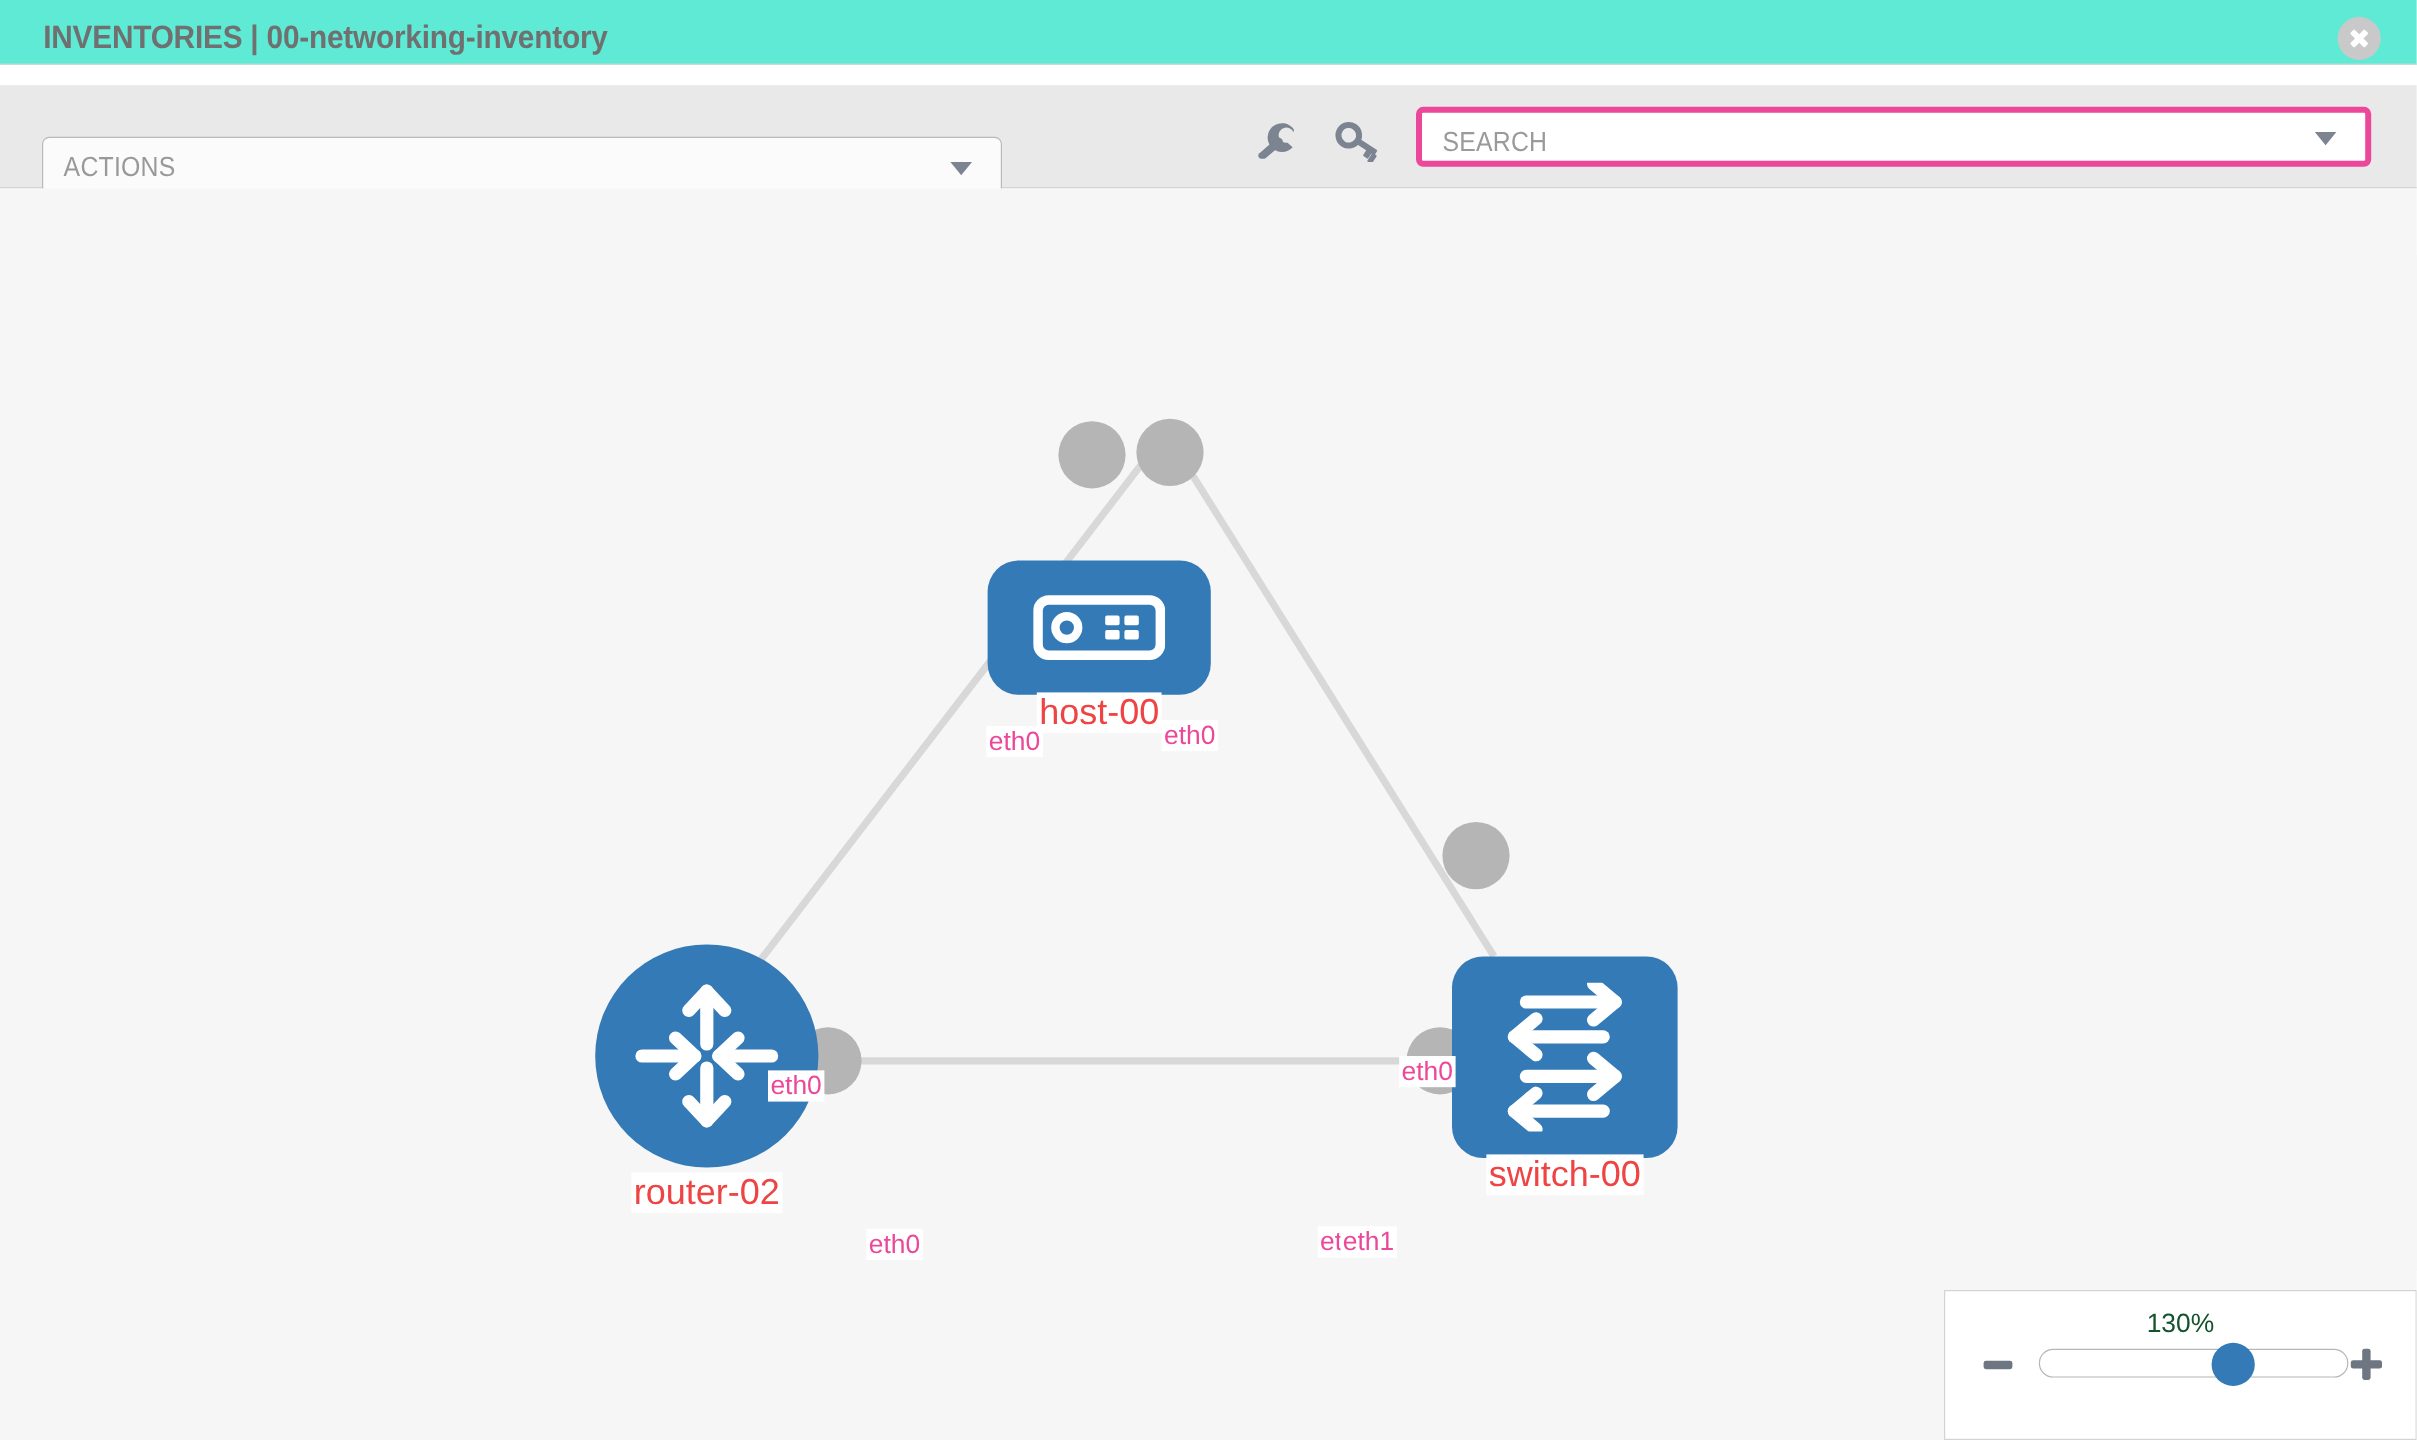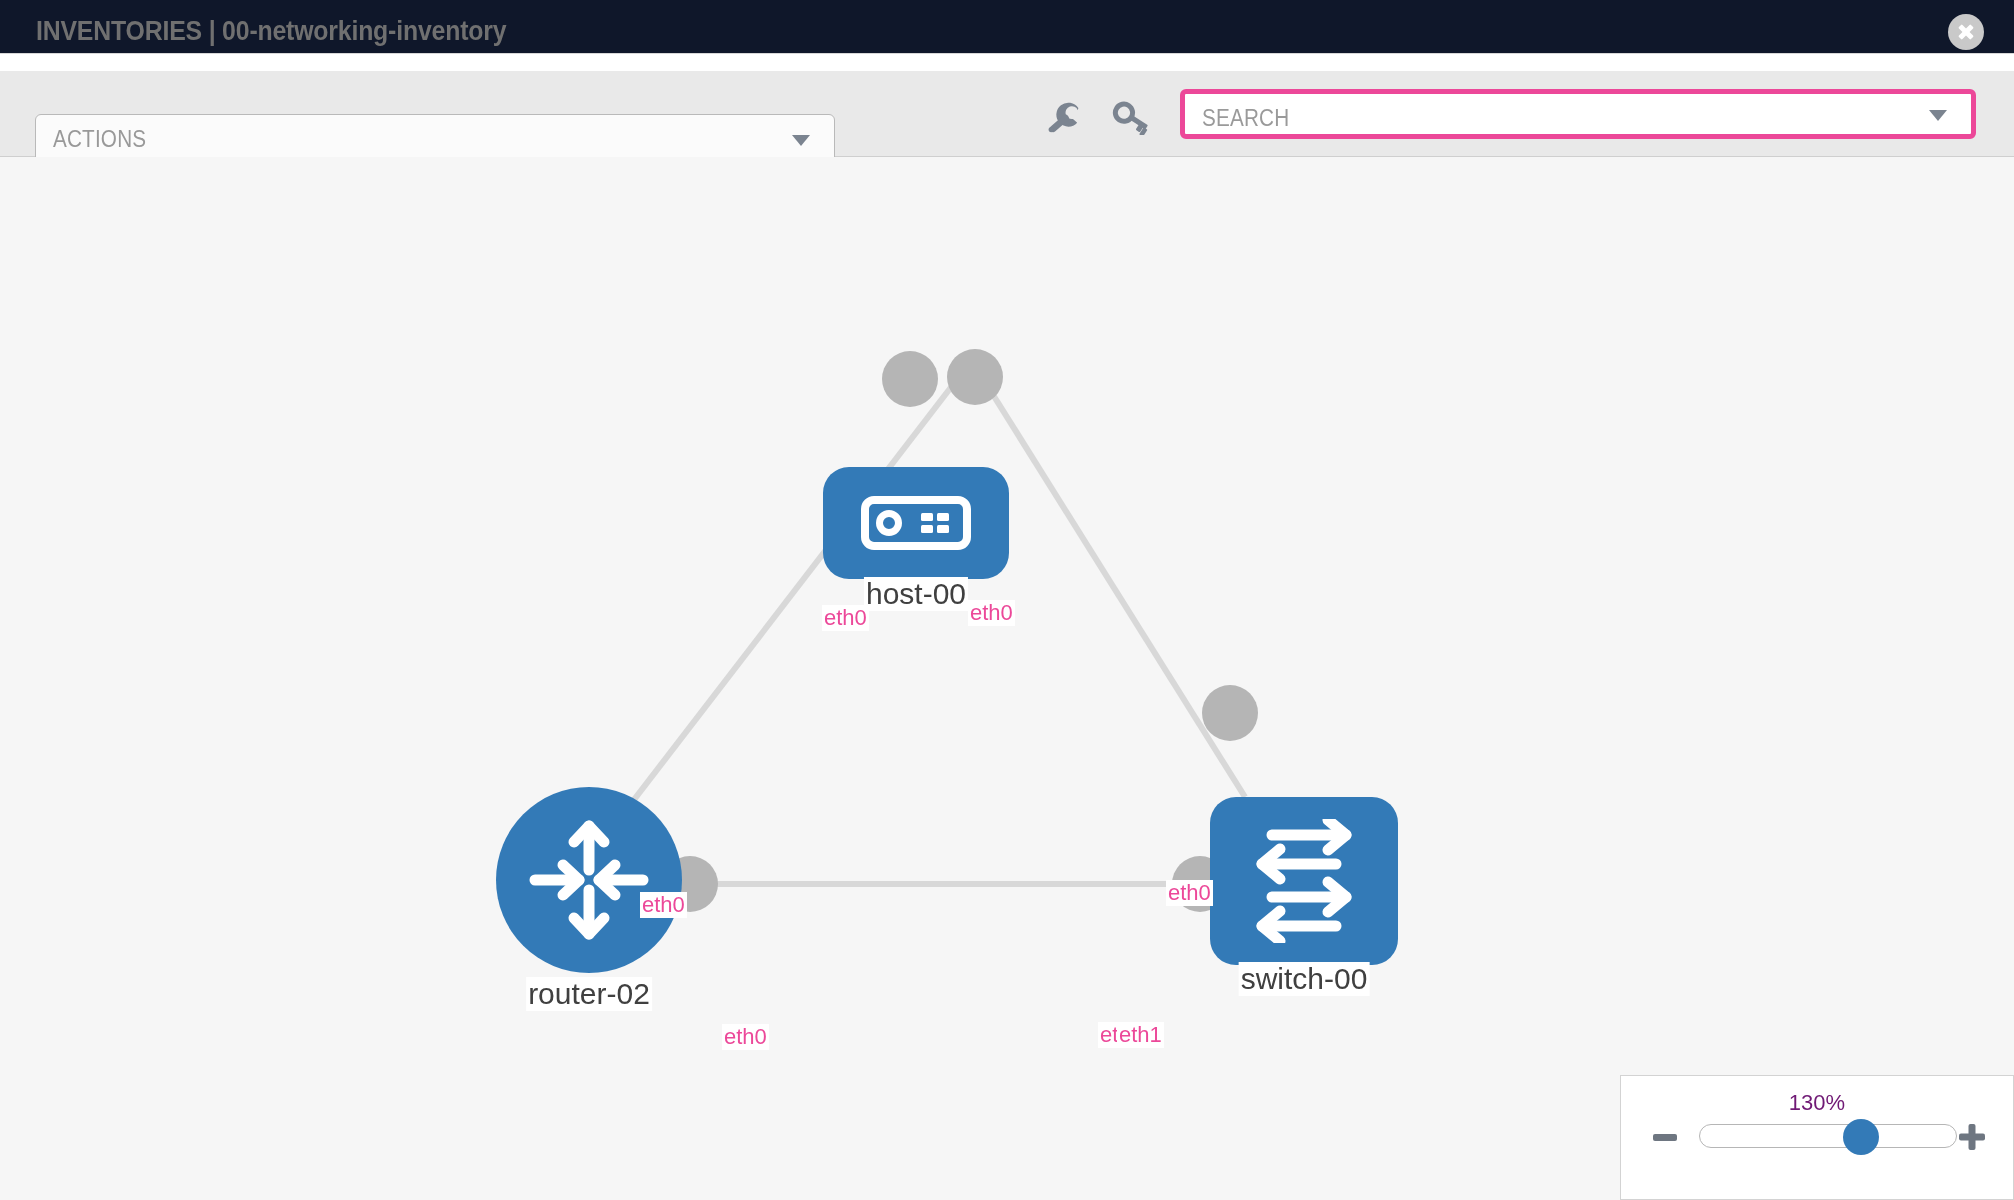--- a/index.html
+++ b/index.html
@@ -7,21 +7,21 @@
     width: 2014px; height: 1200px;
     background: #ffffff;
     font-family: "Liberation Sans", sans-serif;
     overflow: hidden;
   }
   #app { position: relative; width: 2014px; height: 1200px; }
 
   
   .header {
     position: absolute; left: 0; top: 0; width: 2014px; height: 54px;
-    background: #0f172a;
+    background: #5eead4;
     border-bottom: 1px solid #d7d7d7;
   }
   .page-title {
     position: absolute; left: 36px; top: 16px;
     font-size: 27px; font-weight: bold; color: #707070;
     letter-spacing: -0.2px;
     transform: scaleX(0.92); transform-origin: left center;
     white-space: nowrap;
   }
   .close-btn {
@@ -99,21 +99,21 @@
     background: #337AB7;
     display: flex; align-items: center; justify-content: center;
     cursor: pointer;
   }
   .node-rect   { width: 186px; height: 112px; border-radius: 26px; }
   .node-square { width: 188px; height: 168px; border-radius: 26px; }
   .node-circle { width: 186px; height: 186px; border-radius: 50%; }
 
   .node-label {
     position: absolute;
-    font-size: 30px; color: #404040;
+    font-size: 30px; color: #ef4444;
     background: #ffffff;
     white-space: nowrap;
     padding: 0 2px;
     transform: translateX(-50%);
     pointer-events: none;
   }
 
   .iface-label {
     position: absolute;
     font-size: 22px; color: #ec4899;
@@ -125,21 +125,21 @@
 
   
   .zoom-panel {
     position: absolute; right: 0; bottom: 0;
     width: 394px; height: 125px;
     background: #ffffff;
     border: 1px solid #d3d3d3;
   }
   .zoom-value {
     position: absolute; left: 0; right: 0; top: 14px;
-    text-align: center; font-size: 22px; color: #701a75;
+    text-align: center; font-size: 22px; color: #14532d;
   }
   .zoom-minus {
     position: absolute; left: 32px; top: 58px;
     width: 24px; height: 7px; background: #6e7681; border-radius: 2px;
     cursor: pointer;
   }
   .zoom-plus {
     position: absolute; right: 26px; top: 46px;
     width: 30px; height: 30px; cursor: pointer;
   }

